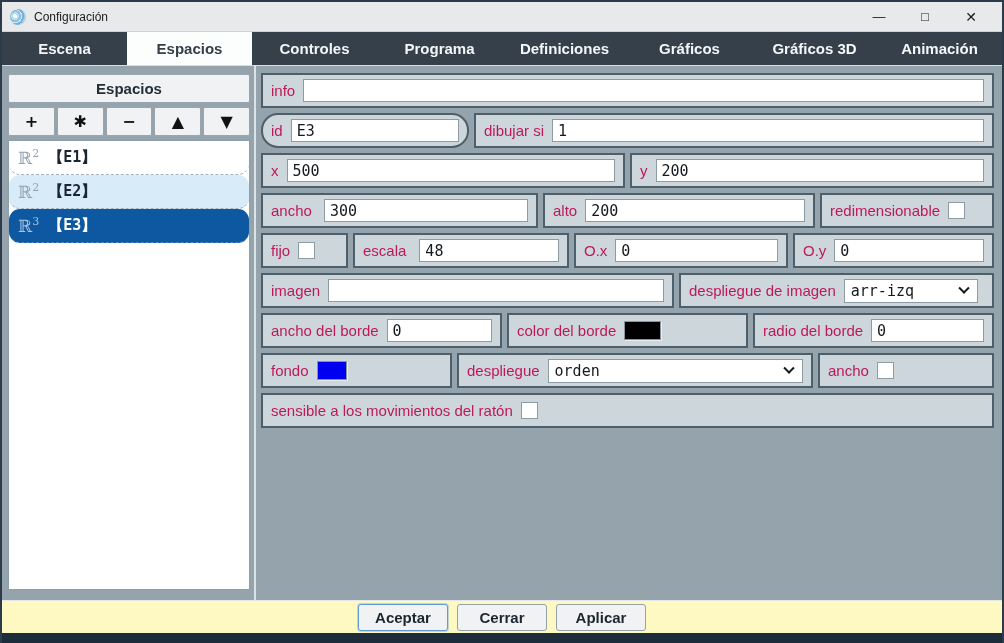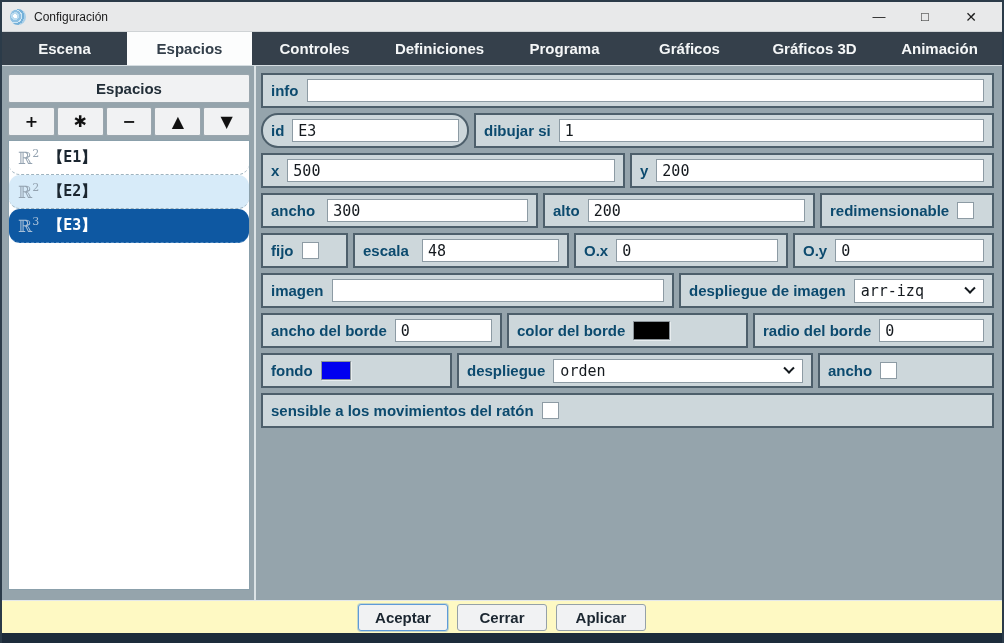--- a/index.html
+++ b/index.html
@@ -50,21 +50,21 @@
   .space-item .rr sup { font-size:11px; }
   .space-item.alt { background:#d7ebf9; }
   .space-item.selected { background:#0e58a2; color:#ffffff; border-bottom-color:#4a85bf; }
   .space-item.selected .rr { color:#a8c0d8; }
 
   
   .prow { display:flex; gap:5px; margin-bottom:5px; }
   .group { border:2px solid #4d5f6b; background:#cdd7db; height:35px;
            display:flex; align-items:center; padding:0 8px; gap:8px; min-width:0; }
   .grow { flex:1; }
-  .lbl { font-size:15px; font-weight:700; color:#0c4a6e; white-space:nowrap; flex:0 0 auto; }
+  .lbl { font-size:15px; font-weight:400; color:#be185d; white-space:nowrap; flex:0 0 auto; }
   .txt { flex:1; height:23px; border:1px solid #8d9ba4; background:#fff; min-width:0;
          font-family:"DejaVu Sans Mono", monospace; font-size:15px; color:#14191e; padding:0 5px; }
   .cb { width:17px; height:17px; background:#fff; border:1px solid #8d9ba4; flex:0 0 auto; }
   .swatch { height:19px; border:1px solid #8b949a; box-shadow:1px 1px 0 rgba(255,255,255,.55); flex:0 0 auto; }
   .swatch.border-c { width:37px; }
   .swatch.fondo-c { width:30px; }
   .select { background:#fff; border:1px solid #8d9ba4; height:24px; display:flex; align-items:center;
             justify-content:space-between; padding:0 9px 0 6px;
             font-family:"DejaVu Sans Mono", monospace; font-size:15px; color:#14191e; }
   .chev { width:8px; height:8px; border-right:2.5px solid #14191e; border-bottom:2.5px solid #14191e;
@@ -98,22 +98,22 @@
       <span class="win-btn">—</span>
       <span class="win-btn">□</span>
       <span class="win-btn close">✕</span>
     </div>
   </div>
 
   <div class="tabbar">
     <div class="tab">Escena</div>
     <div class="tab active">Espacios</div>
     <div class="tab">Controles</div>
+    <div class="tab">Programa</div>
     <div class="tab">Definiciones</div>
-    <div class="tab">Programa</div>
     <div class="tab">Gráficos</div>
     <div class="tab">Gráficos 3D</div>
     <div class="tab">Animación</div>
   </div>
 
   <div class="content">
 
     <div class="sidebar-wrap">
       <div class="side-header">Espacios</div>
       <div class="side-toolbar">

